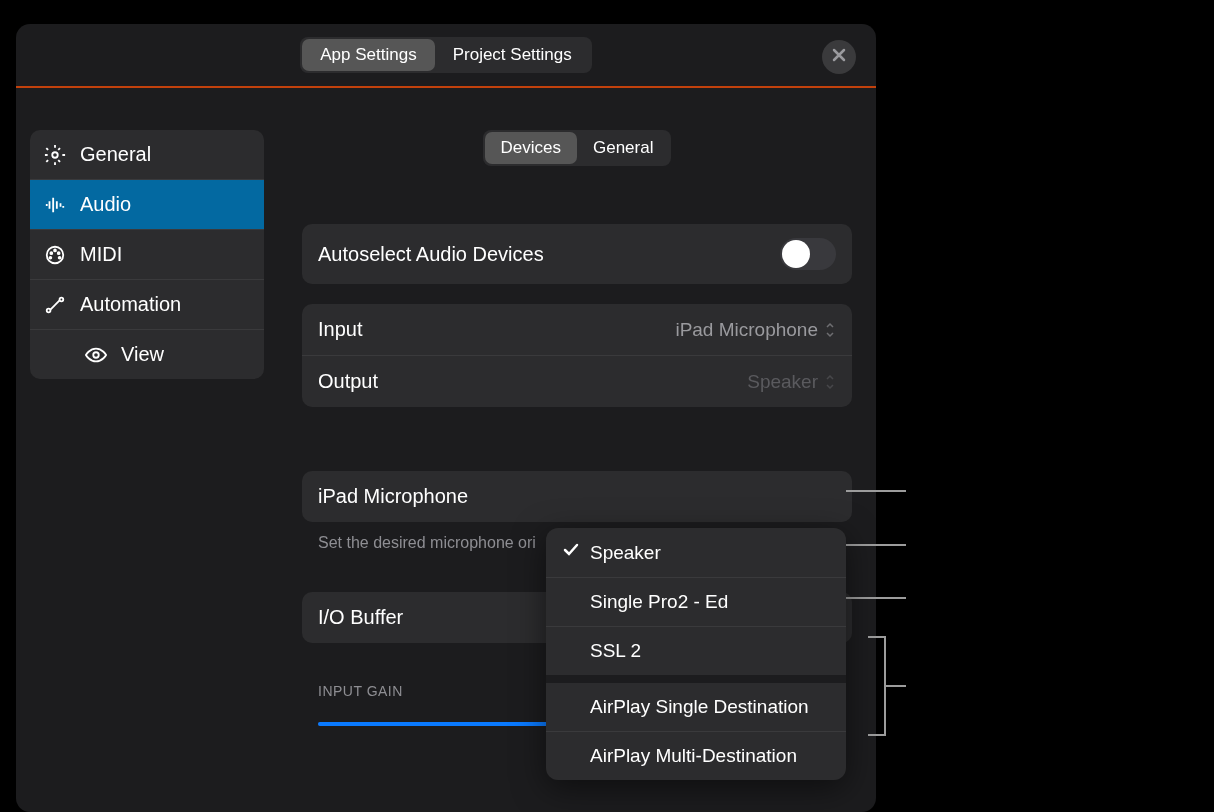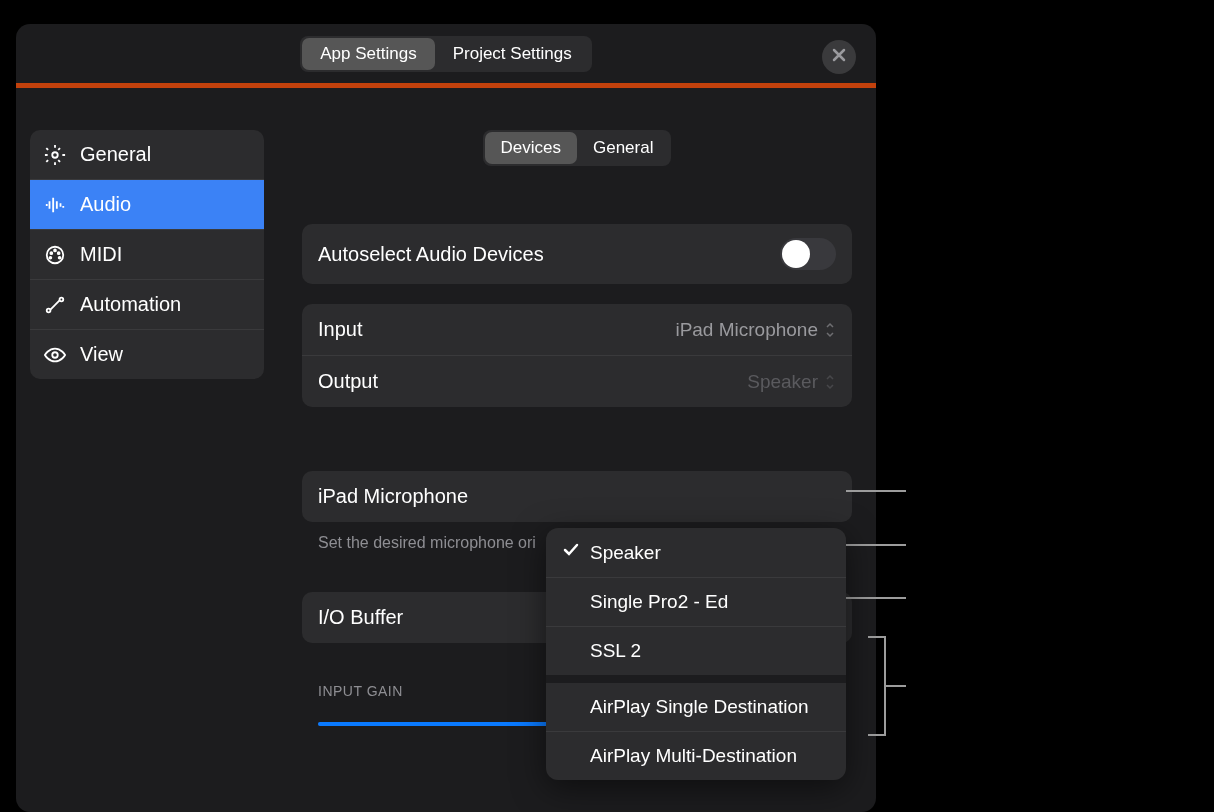--- a/index.html
+++ b/index.html
@@ -24,21 +24,21 @@
       background: #1c1c1e;
       border-radius: 14px;
       overflow: hidden;
     }
     .modal-header {
       height: 64px;
       display: flex;
       align-items: center;
       justify-content: center;
       position: relative;
-      border-bottom: 5px solid #c2410c;
+      border-bottom: 2px solid #c2410c;
     }
     .segmented {
       display: flex;
       background: #2c2c2e;
       border-radius: 8px;
       padding: 2px;
       gap: 0;
     }
     .seg-item {
       padding: 6px 18px;
@@ -85,23 +85,24 @@
       align-items: center;
       padding: 13px 14px;
       gap: 14px;
       color: #fff;
       font-size: 20px;
       cursor: pointer;
       border-bottom: 1px solid #3a3a3c;
     }
     .sidebar-item:last-child {
       border-bottom: none;
+      margin-left: 41px;
     }
     .sidebar-item.active {
-      background: #3b82f6;
+      background: #0369a1;
     }
     .sidebar-item .icon {
       width: 22px;
       height: 22px;
       display: flex;
       align-items: center;
       justify-content: center;
       flex-shrink: 0;
     }
     .content {

